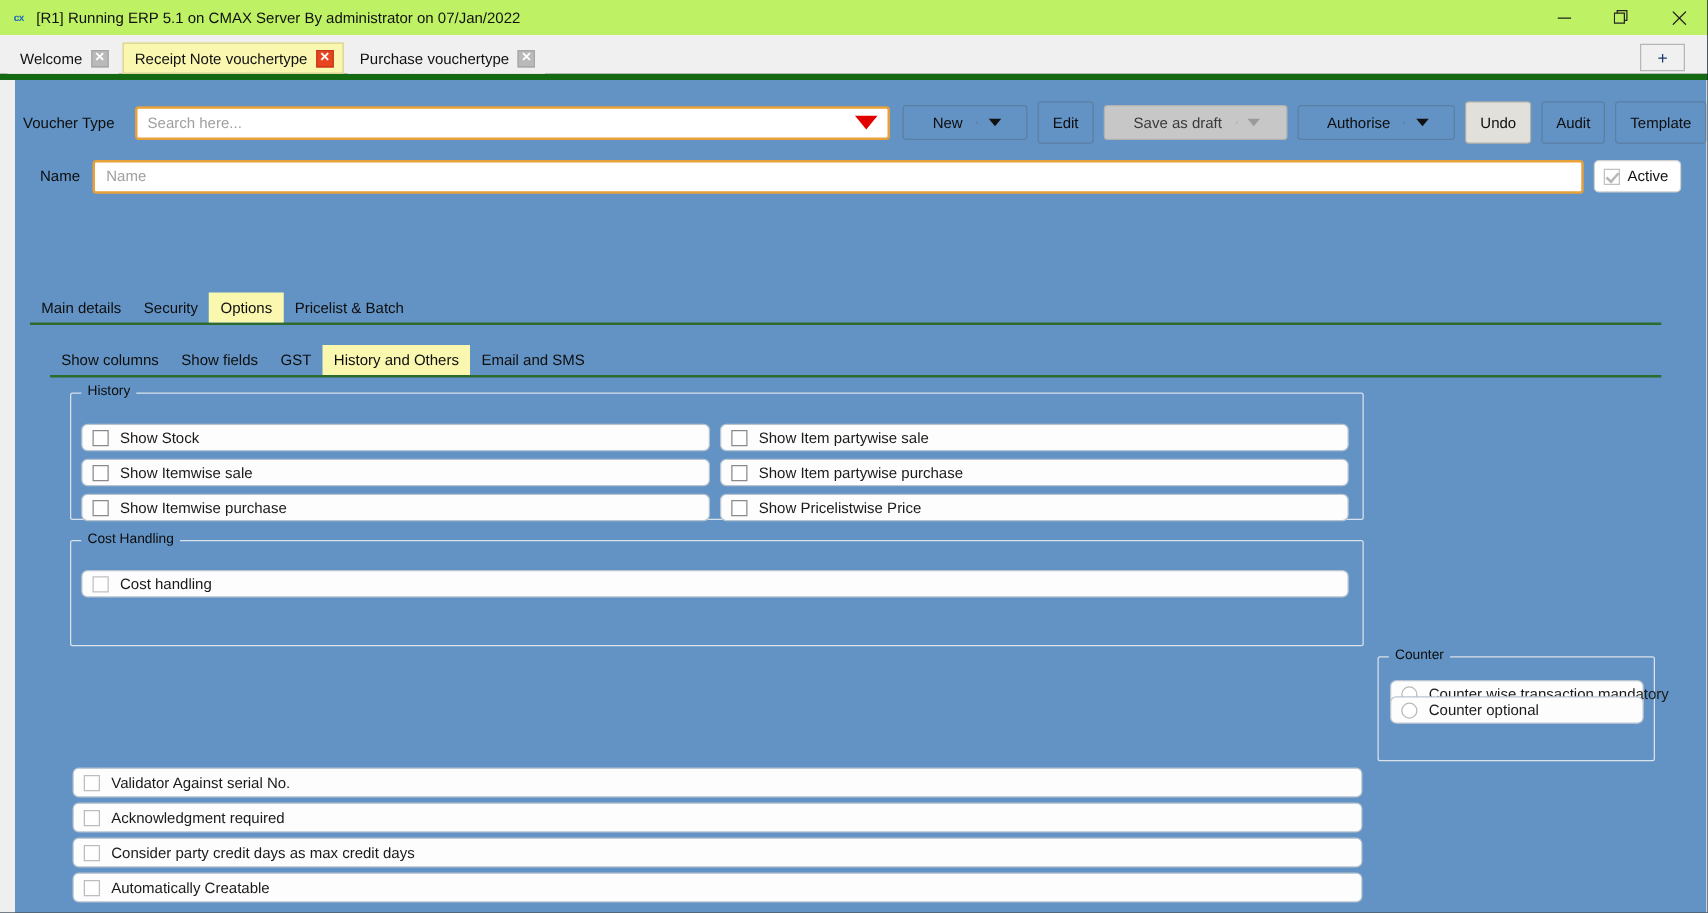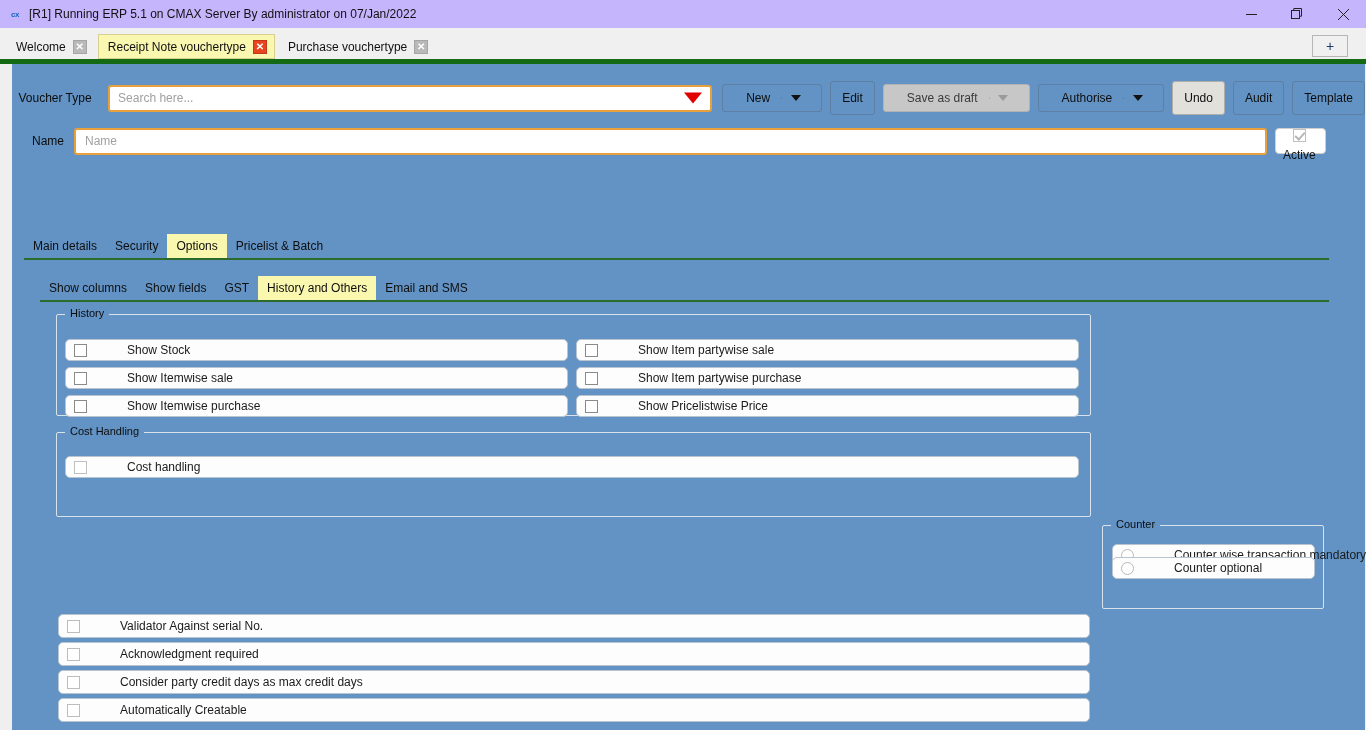--- a/index.html
+++ b/index.html
@@ -5,21 +5,21 @@
   * { box-sizing: border-box; margin: 0; padding: 0; }
   html, body {
     width: 1366px; height: 730px;
     font-family: "Liberation Sans", sans-serif;
     background: #000;
     overflow: hidden;
   }
 
   
   #titlebar {
-    height: 28px; background: #c4b5fd;
+    height: 28px; background: #bef264;
     display: flex; align-items: center;
     position: relative;
   }
   #app-icon {
     width: 16px; height: 16px; margin-left: 7px; margin-right: 6px;
     font-size: 8px; color: #1a66c0; font-weight: bold;
     display: flex; align-items: center; justify-content: center;
     font-family: "Liberation Sans", sans-serif;
     letter-spacing: -0.5px;
   }
@@ -125,21 +125,21 @@
   #lbl-name { width: 62px; text-align: right; padding-right: 10px; }
   #name-input {
     height: 27px; flex: none; width: 1193px; background: #fff;
     border: 2px solid #e8a13a; border-radius: 3px;
     display: flex; align-items: center; padding-left: 9px;
   }
   #name-input .ph { font-size: 12px; color: #a0a0a0; }
   #active-box {
     margin-left: 8px; height: 26px; background: #fff;
     border: 1px solid #cfcfcf; border-radius: 4px;
-    display: flex; align-items: center; padding: 0 9px 0 7px; gap: 6px; flex-direction: column;
+    display: flex; align-items: center; padding: 0 9px 0 7px; gap: 6px;
   }
   .chk {
     width: 13px; height: 13px; border: 1px solid #8a8a8a;
     background: #fff; flex: none; position: relative;
   }
   .chk.faint { border-color: #c0c0c0; }
   .chk.checked-gray::after {
     content: ""; position: absolute; left: 3px; top: 0px;
     width: 4px; height: 8px; border: solid #b6b6b6;
     border-width: 0 2px 2px 0; transform: rotate(42deg);
@@ -174,21 +174,21 @@
   #grp-history { left: 44px; top: 250px; width: 1035px; height: 102px; }
   #grp-cost    { left: 44px; top: 368px; width: 1035px; height: 85px; }
   #grp-counter { left: 1090px; top: 461px; width: 222px; height: 84px; }
 
   
   .optrow {
     background: #fdfdfd; border: 1px solid #b8c4cf; border-radius: 5px;
     height: 22px; display: flex; align-items: center;
     padding-left: 8px; gap: 9px; position: absolute;
   }
-  .optrow .olbl { font-size: 12px; color: #1a1a1a; white-space: nowrap; margin-left: 31px; }
+  .optrow .olbl { font-size: 12px; color: #1a1a1a; white-space: nowrap; }
   .radio {
     width: 13px; height: 13px; border: 1px solid #b9b9b9;
     border-radius: 50%; background: #fff; flex: none;
   }
 
   
   .h-l { left: 8px; width: 503px; }
   .h-r { left: 519px; width: 503px; }
   .h-1 { top: 24px; }
   .h-2 { top: 52px; }

